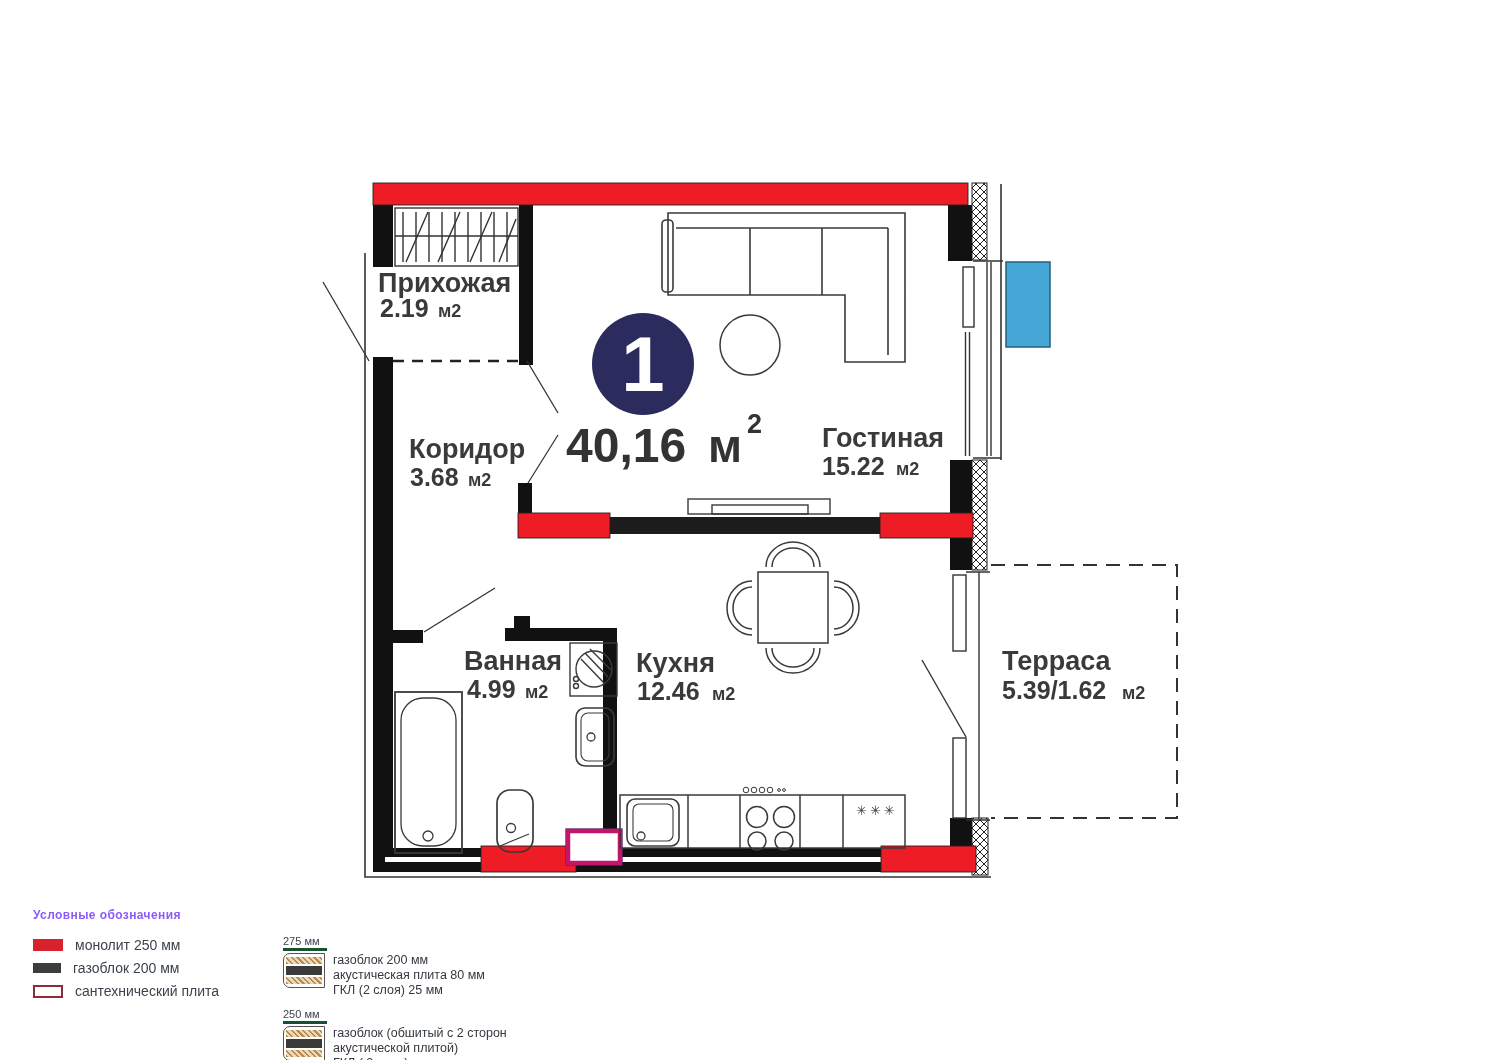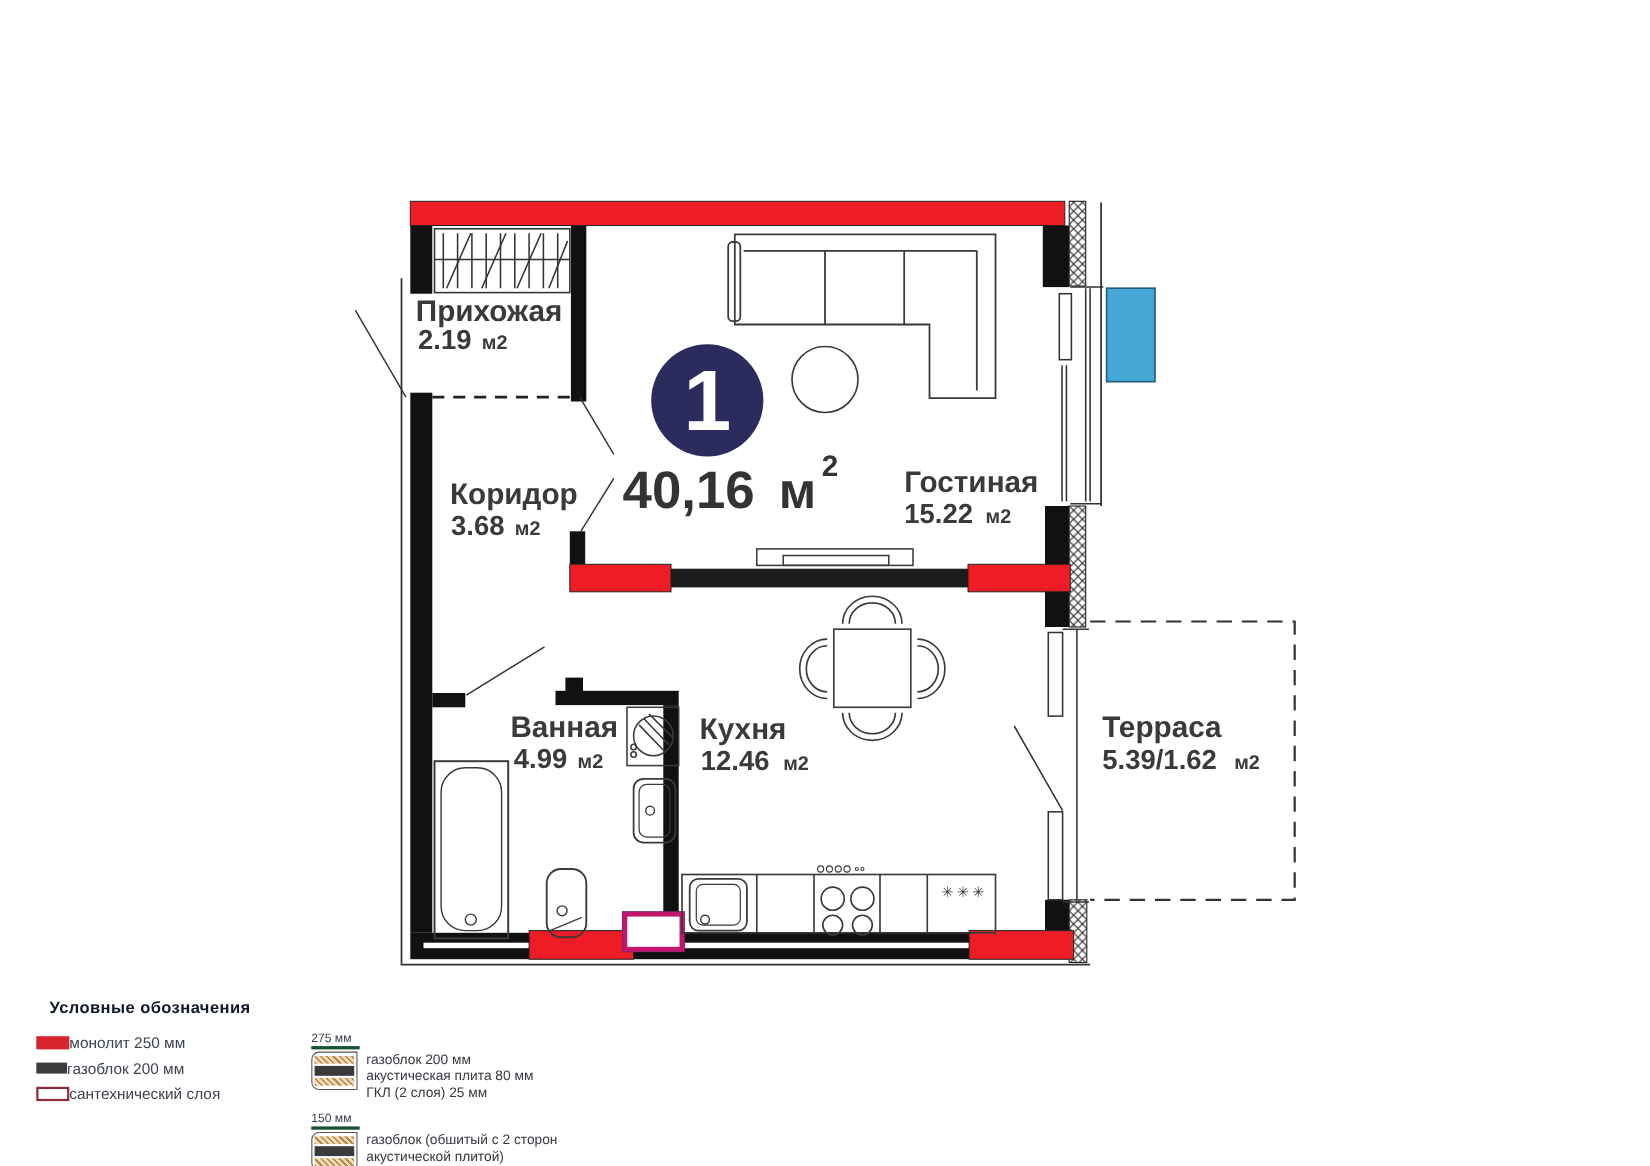--- a/index.html
+++ b/index.html
@@ -2,24 +2,24 @@
 <html><head>
 <meta charset="utf-8">
 <style>
   html,body{margin:0;padding:0;background:#fff;}
   #stage{position:relative;width:1500px;height:1060px;background:#fff;overflow:hidden;
          font-family:"Liberation Sans",sans-serif;}
   #plan-svg{position:absolute;left:0;top:0;}
 
   
   .legend{position:absolute;left:33px;top:908px;width:760px;}
-  .legend-title{font-size:15px;font-weight:700;color:#0f172a;letter-spacing:.4px;margin-bottom:16px;margin-left:12px;}
+  .legend-title{font-size:12px;font-weight:700;color:#8b5cf6;letter-spacing:.4px;margin-bottom:16px;}
   .legend-cols{position:relative;}
   .lg-col{display:flex;flex-direction:column;gap:9px;}
-  .lg-row{display:flex;align-items:center;height:14px;}
+  .lg-row{display:flex;align-items:center;gap:12px;height:14px;}
   .lg-label{font-size:14px;font-weight:500;color:#3c434e;}
   .sw{flex:0 0 auto;}
   .sw-red{width:30px;height:12px;background:#d8232e;}
   .sw-dark{width:28px;height:10px;background:#3d3d3d;}
   .sw-thin{width:26px;height:5px;background:#3d3d3d;}
   .sw-korob{width:26px;height:9px;background:#fff;border:2.5px solid #8d2c38;}
   .sw-blue{width:29px;height:10px;background:#4aa5cc;}
 
   .wtypes{position:absolute;left:250px;top:-7px;display:flex;flex-direction:column;gap:6px;}
   .wtype-size{font-size:11px;font-weight:400;color:#3c434e;border-bottom:3px solid #14532d;
@@ -241,42 +241,42 @@
       <div class="lg-row">
         <span class="sw sw-red"></span>
         <span class="lg-label">монолит 250 мм</span>
       </div>
       <div class="lg-row">
         <span class="sw sw-dark"></span>
         <span class="lg-label">газоблок 200 мм</span>
       </div>
       <div class="lg-row">
         <span class="sw sw-korob"></span>
-        <span class="lg-label">сантехнический слоя</span>
+        <span class="lg-label">сантехнический плита</span>
       </div>
     </div>
 
     <div class="wtypes">
       <div class="wtype">
         <div class="wtype-size">275 мм</div>
         <div class="wtype-row">
           <div class="wtype-swatch">
             <div class="band band-hatch band-top"></div>
             <div class="band band-dark"></div>
             <div class="band band-hatch band-bottom"></div>
           </div>
           <div class="wtype-lines">
             <span class="wtype-line">газоблок 200 мм</span>
             <span class="wtype-line">акустическая плита 80 мм</span>
             <span class="wtype-line">ГКЛ (2 слоя) 25 мм</span>
           </div>
         </div>
       </div>
       <div class="wtype">
-        <div class="wtype-size">150 мм</div>
+        <div class="wtype-size">250 мм</div>
         <div class="wtype-row">
           <div class="wtype-swatch">
             <div class="band band-hatch band-top"></div>
             <div class="band band-dark"></div>
             <div class="band band-hatch band-bottom"></div>
           </div>
           <div class="wtype-lines">
             <span class="wtype-line">газоблок (обшитый с 2 сторон</span>
             <span class="wtype-line">акустической плитой)</span>
             <span class="wtype-line">ГКЛ ( 2 слоя)</span>

